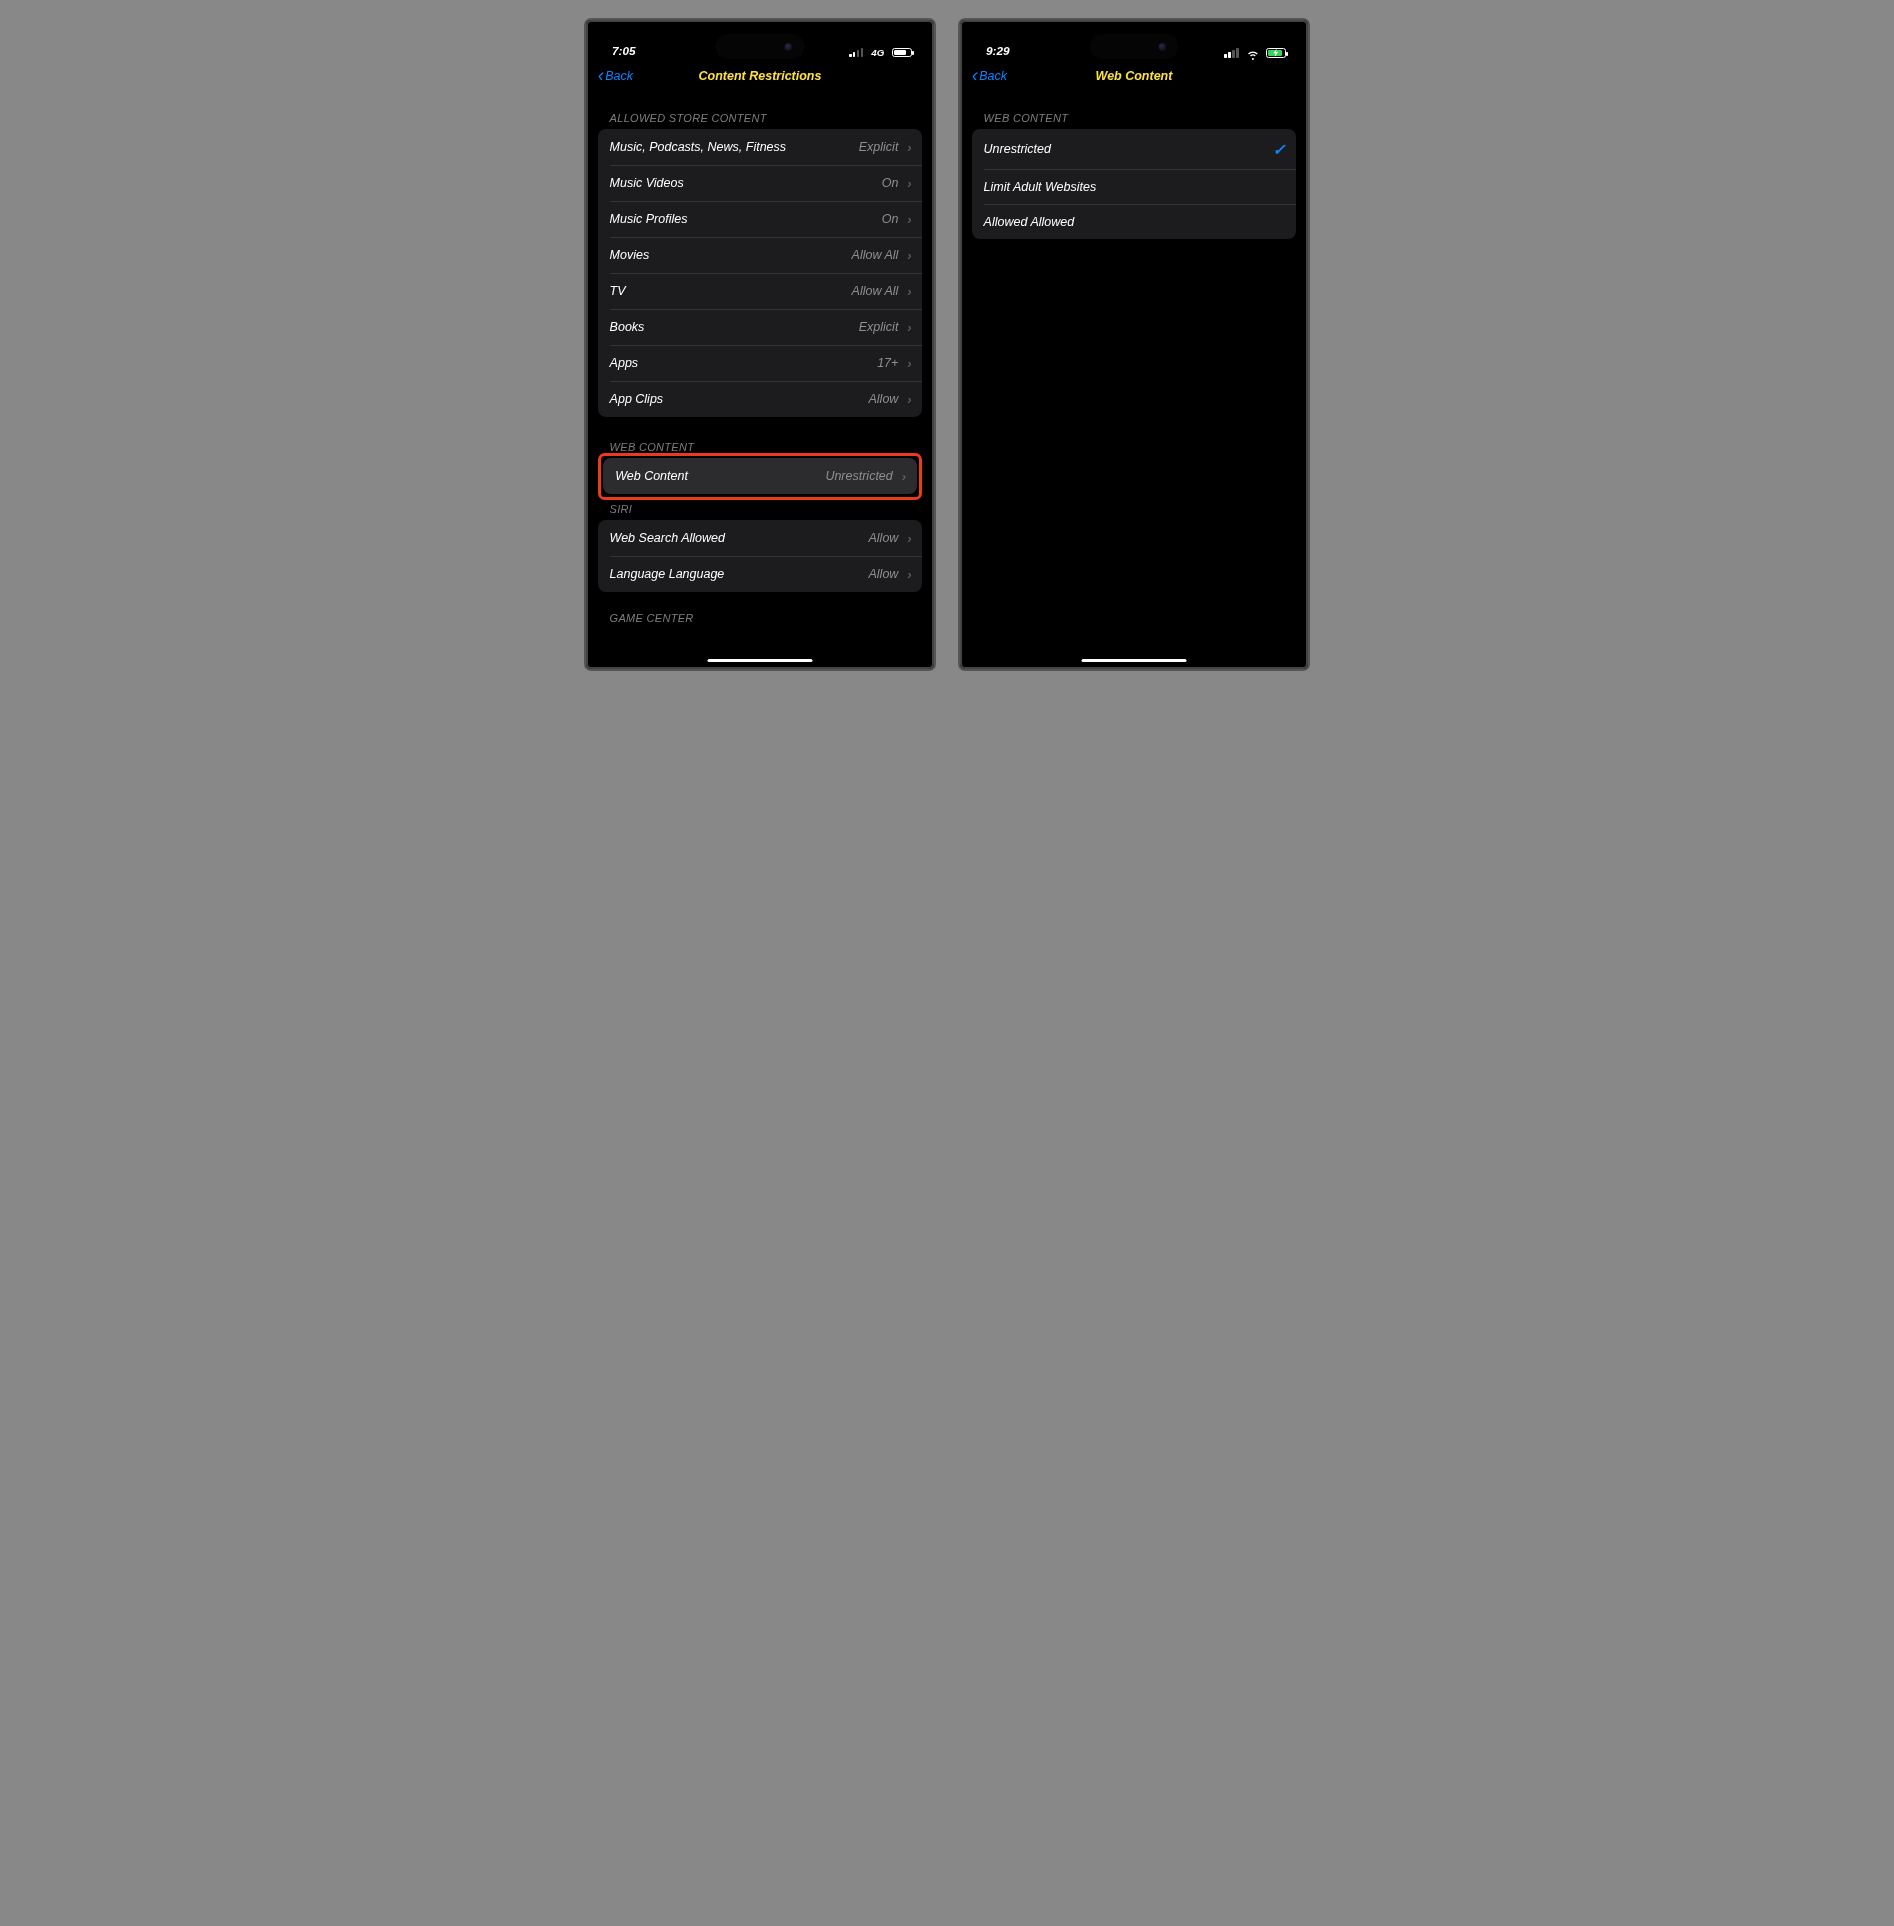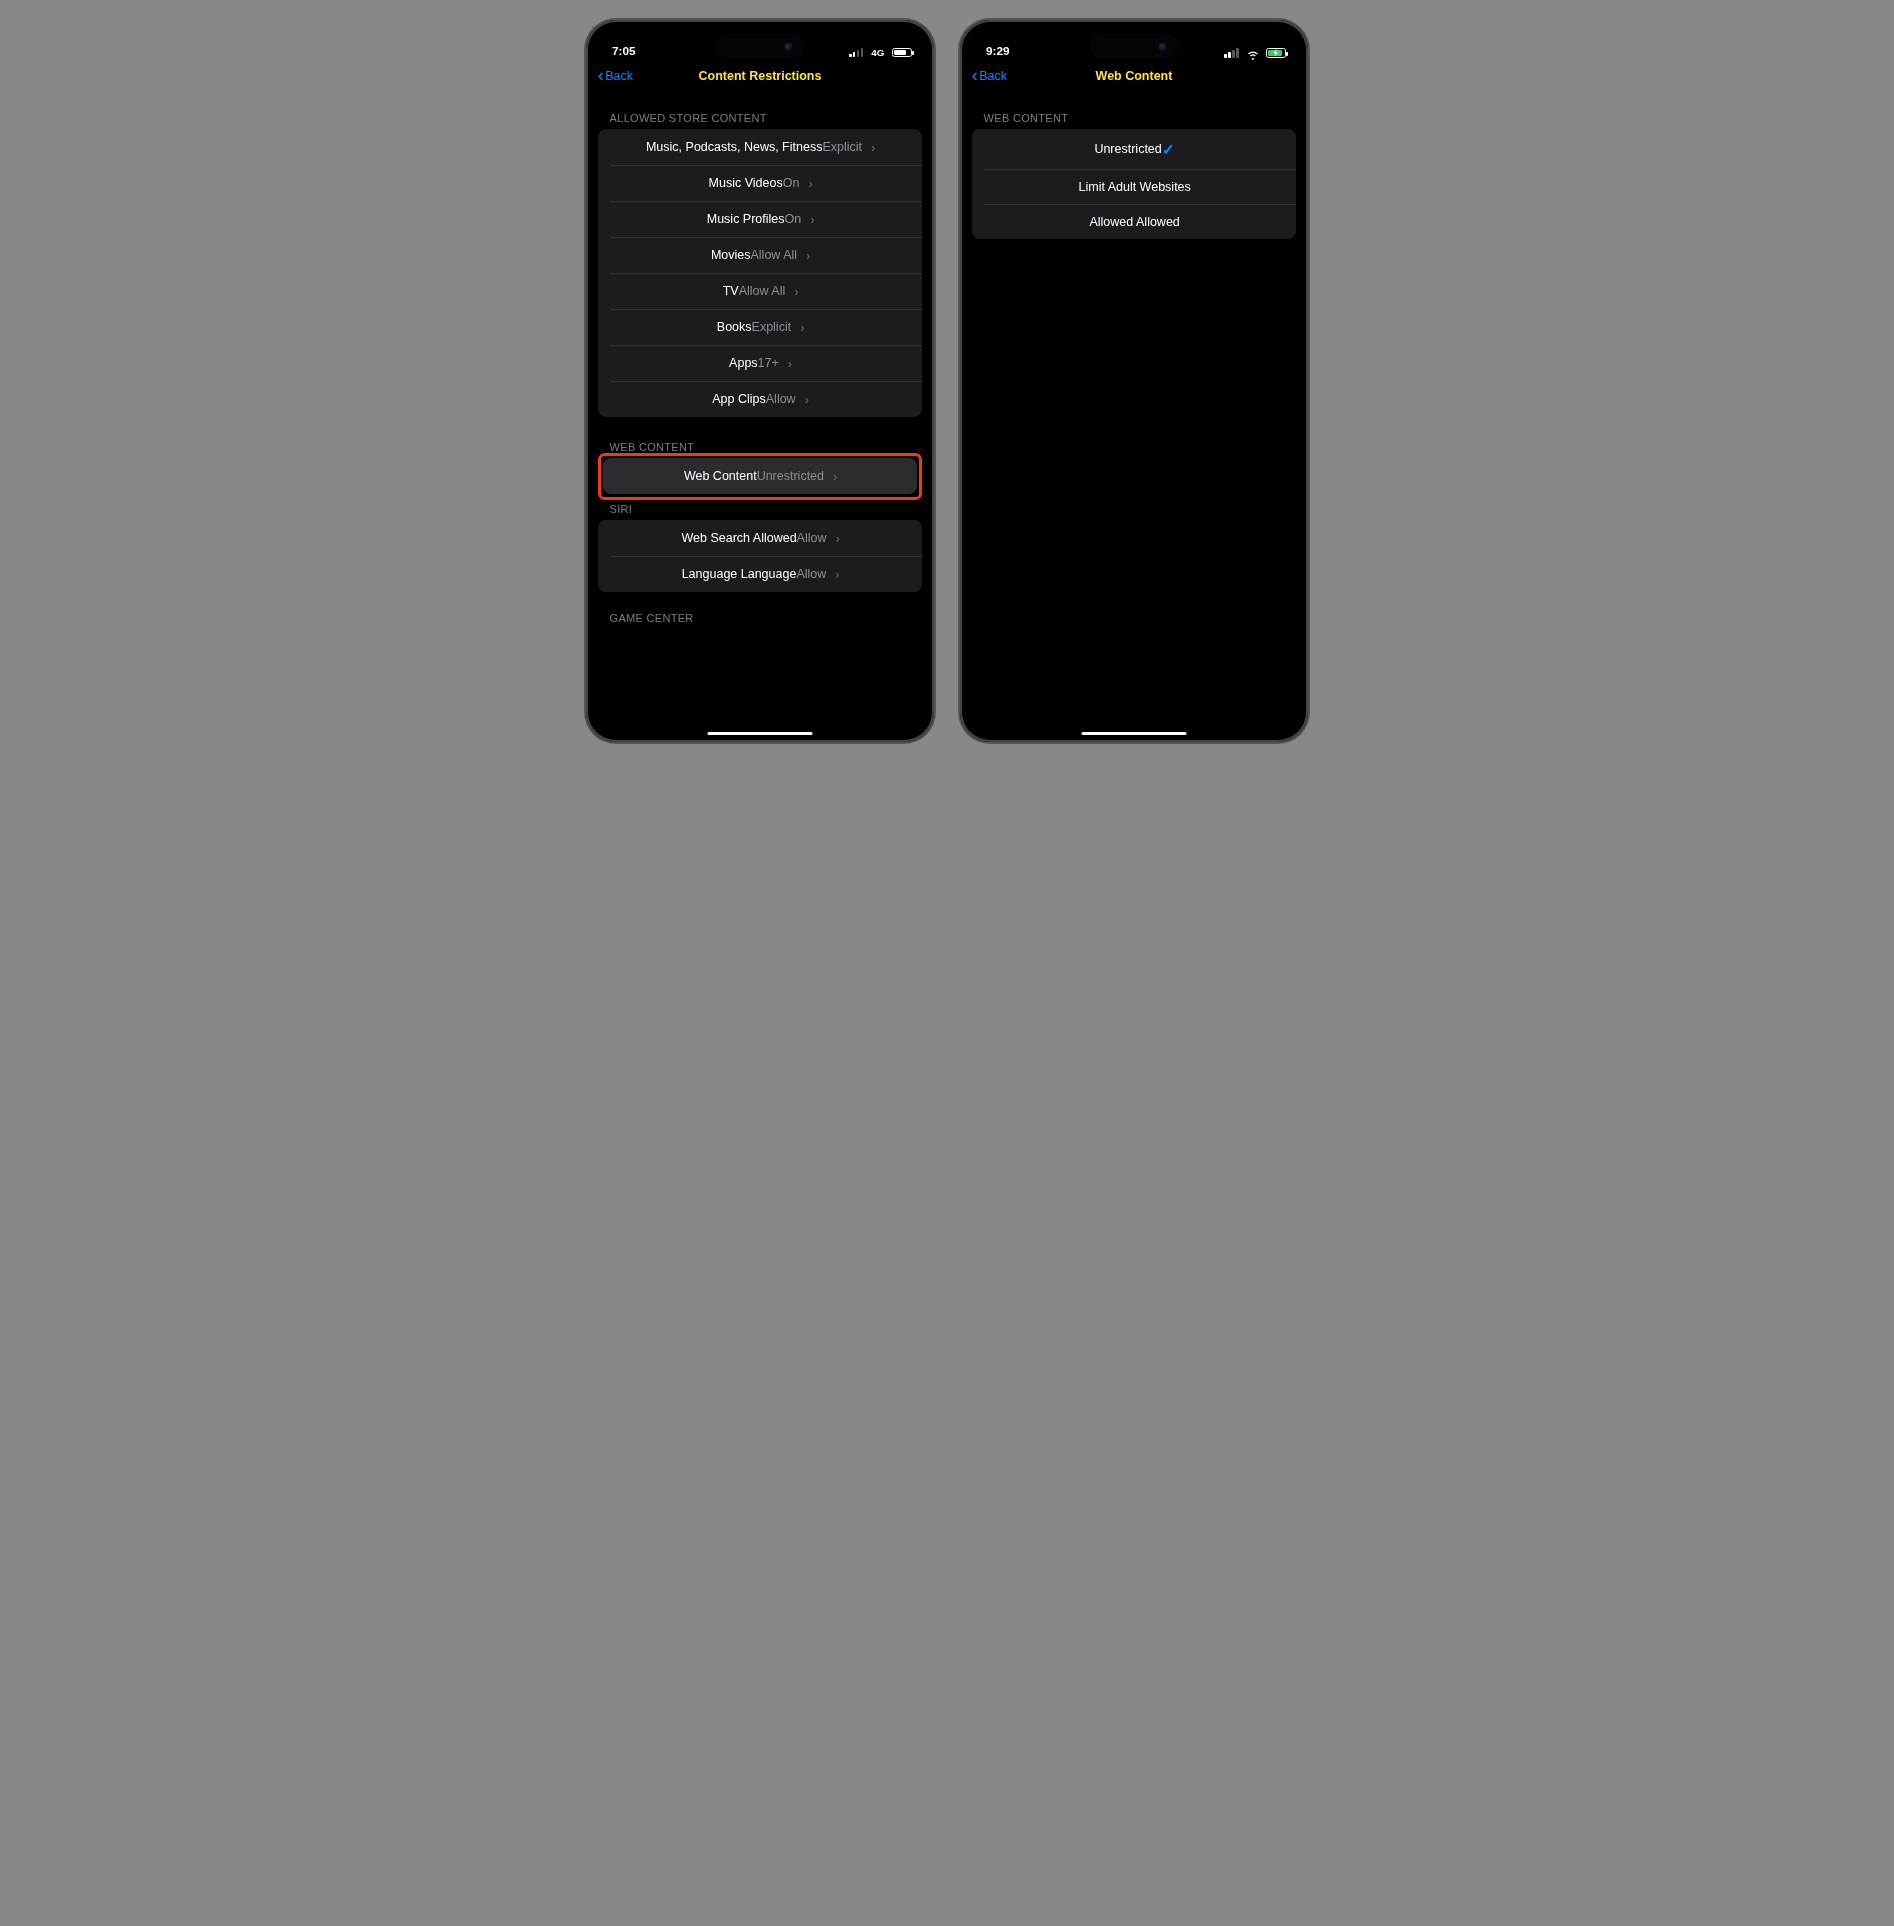--- a/index.html
+++ b/index.html
@@ -6,28 +6,29 @@
   body {
     background: #888;
     font-family: -apple-system, "SF Pro Text", "Helvetica Neue", Arial, sans-serif;
     display: flex;
     gap: 26px;
     justify-content: center;
     padding: 19.7px;
   }
   .phone {
     width: 348px;
-    height: 722px;
+    height: 649px;
     background: #000;
-    border-radius: 30px;
+    border-radius: 5px;
     position: relative;
     box-shadow: inset 0 0 0 2px #444, 0 0 0 2px #555;
     overflow: hidden;
     display: flex;
     flex-direction: column;
+    font-style: italic;
   }
   .notch {
     position: absolute;
     top: 14.4px;
     left: 50%;
     transform: translateX(-50%);
     width: 89px;
     height: 25px;
     background: #050505;
     border-radius: 14.4px;
@@ -94,21 +95,21 @@
   }
   .group {
     background:#1c1c1e;
     border-radius:7.9px;
     overflow:hidden;
   }
   .group.hl { background:#2c2c2e; }
   .row {
     display:flex;
     align-items:center;
-    justify-content:center;
+    justify-content:space-between;
     padding: 10.5px 10.5px 10.5px 11.8px;
     min-height:34px;
     position:relative;
   }
   .row + .row::before {
     content:'';
     position:absolute;
     left:11.8px;right:0;top:0;height:0.7px;background:#333338;
   }
   .row-label { color:#fff; font-size:12.5px; }

